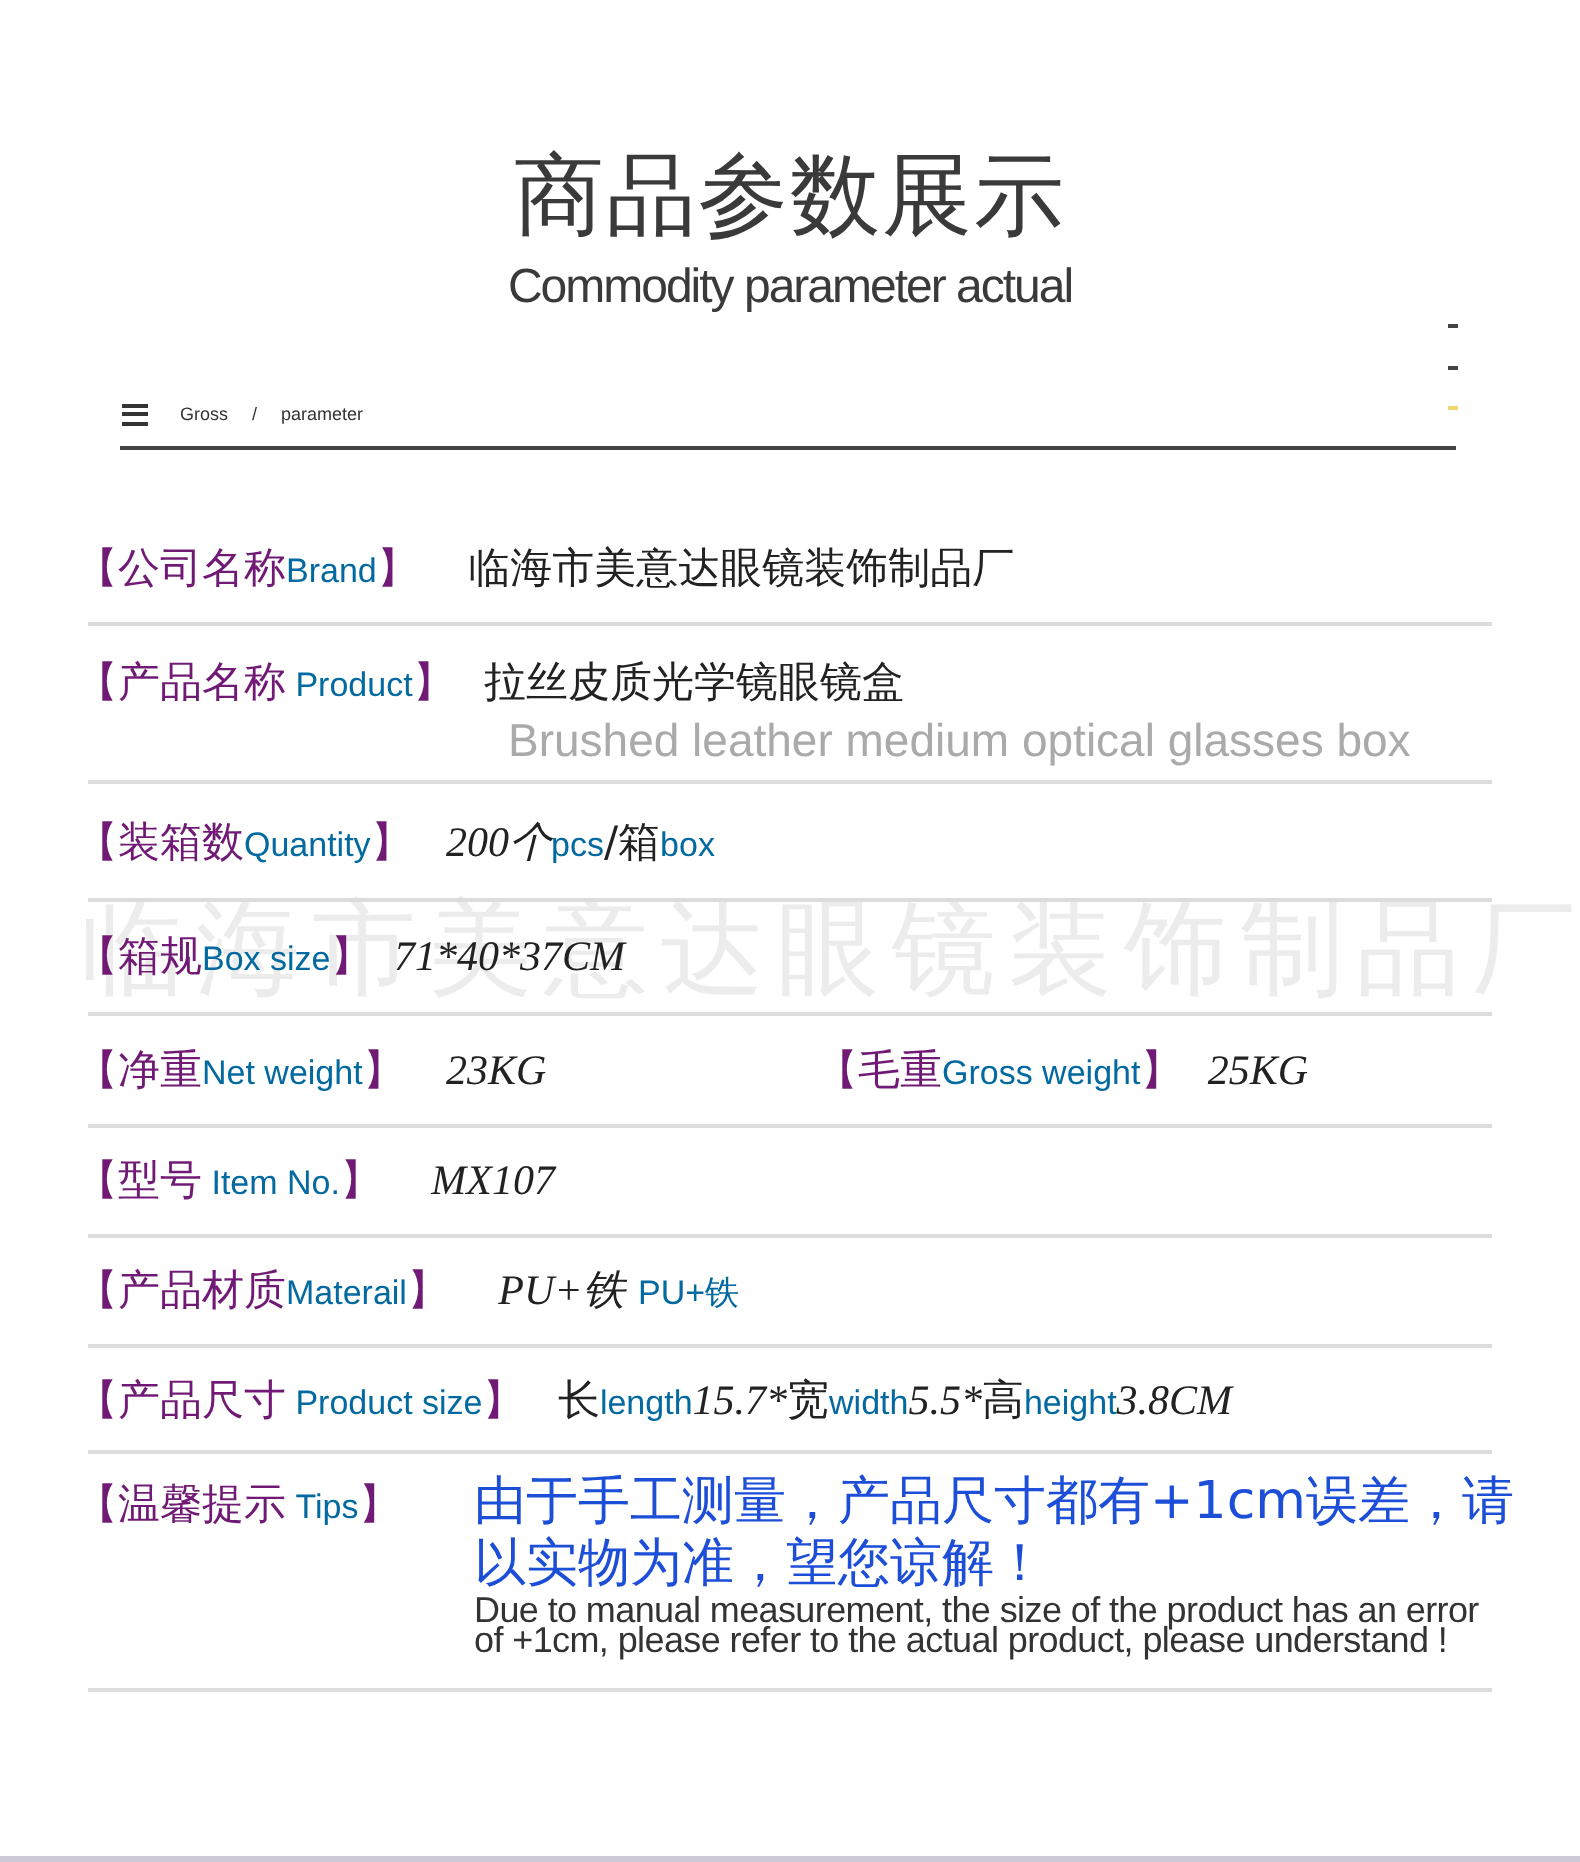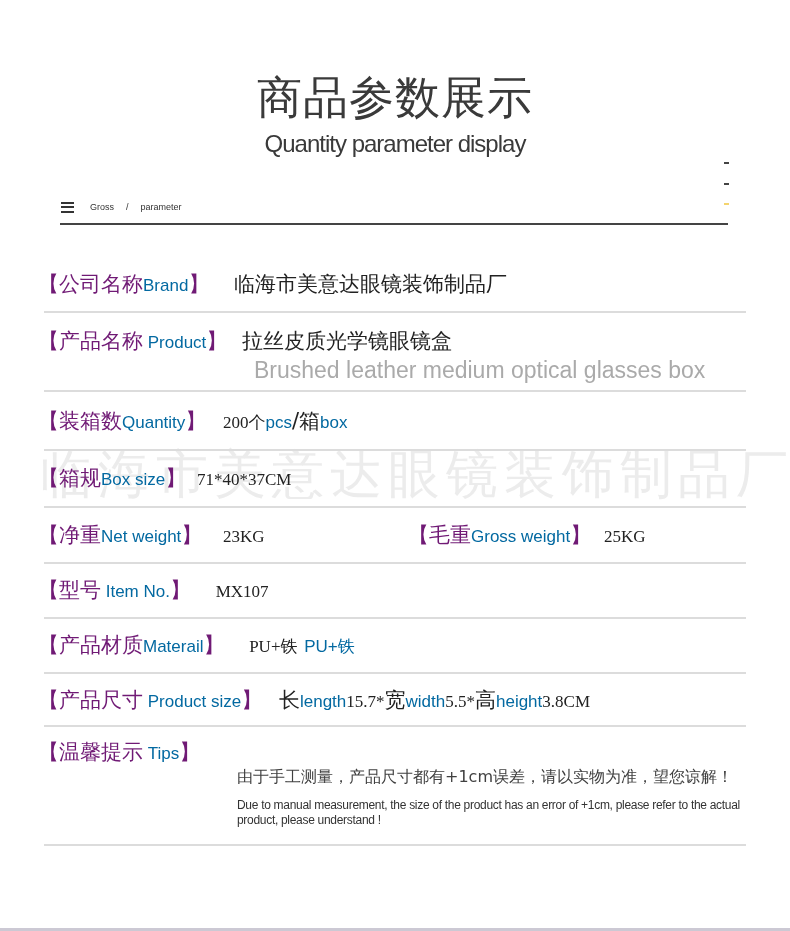--- a/index.html
+++ b/index.html
@@ -14,36 +14,36 @@
   .crumb-bar { position: absolute; left: 61px; top: 197px; height: 20px; display: flex; align-items: center;
                font-family: "Liberation Sans", sans-serif; font-size: 9px; color: #333; }
   .hamburger { width: 13px; height: 11px; display: flex; flex-direction: column; justify-content: space-between; margin-right: 16px; }
   .hamburger span { display: block; height: 2px; background: #333; }
   .crumb-sep { margin: 0 12px; }
   .crumb-rule { position: absolute; left: 60px; width: 668px; top: 223px; height: 2px; background: #444; }
 
   .row { position: absolute; left: 38px; white-space: nowrap; font-size: 21px; color: #222; }
   .lbl-cn { color: #701a75; }
   .lbl-en { font-family: "Liberation Sans", sans-serif; font-size: 17px; color: #0369a1; text-align: center; }
-  .val { font-family: "Liberation Serif", serif; font-size: 17px; color: #222; }
+  .val { font-family: "Liberation Serif", serif; font-size: 21px; color: #222; font-style: italic; }
   .val-cn { font-size: 21px; color: #222; }
   .sub-en { font-family: "Liberation Sans", sans-serif; font-size: 23px; color: #aaa; }
   .divider { position: absolute; left: 44px; width: 702px; height: 2px; background: #dcdcdc; }
   .watermark { position: absolute; left: 40px; top: 440px; width: 720px; font-size: 52px; color: rgba(200,200,200,0.35);
                letter-spacing: 6px; white-space: nowrap; pointer-events: none; }
-  .tips-cn { position: absolute; left: 237px; top: 736px; width: 520px; font-size: 16px; line-height: 31px; color: #404040; margin-top: 25px; }
+  .tips-cn { position: absolute; left: 237px; top: 736px; width: 520px; font-size: 26px; line-height: 31px; color: #1d4ed8; }
   .tips-en { position: absolute; left: 237px; top: 798px; width: 520px; font-family: "Liberation Sans", sans-serif;
-             font-size: 12px; line-height: 15px; color: #333; letter-spacing: -0.3px; }
+             font-size: 18px; line-height: 15px; color: #333; letter-spacing: -0.3px; }
   .bottom-rule { position: absolute; left: 0; top: 928px; width: 790px; height: 3px; background: #ccc9d4; }
 </style>
 </head>
 <body>
 
 <div class="title-cn">商品参数展示</div>
-<div class="title-en">Quantity parameter display</div>
+<div class="title-en">Commodity parameter actual</div>
 
 <div class="side-dash" style="top:162px"></div>
 <div class="side-dash" style="top:183px"></div>
 <div class="side-dash accent" style="top:203px"></div>
 
 <div class="crumb-bar">
   <div class="hamburger">
       <span></span>
       <span></span>
       <span></span>

